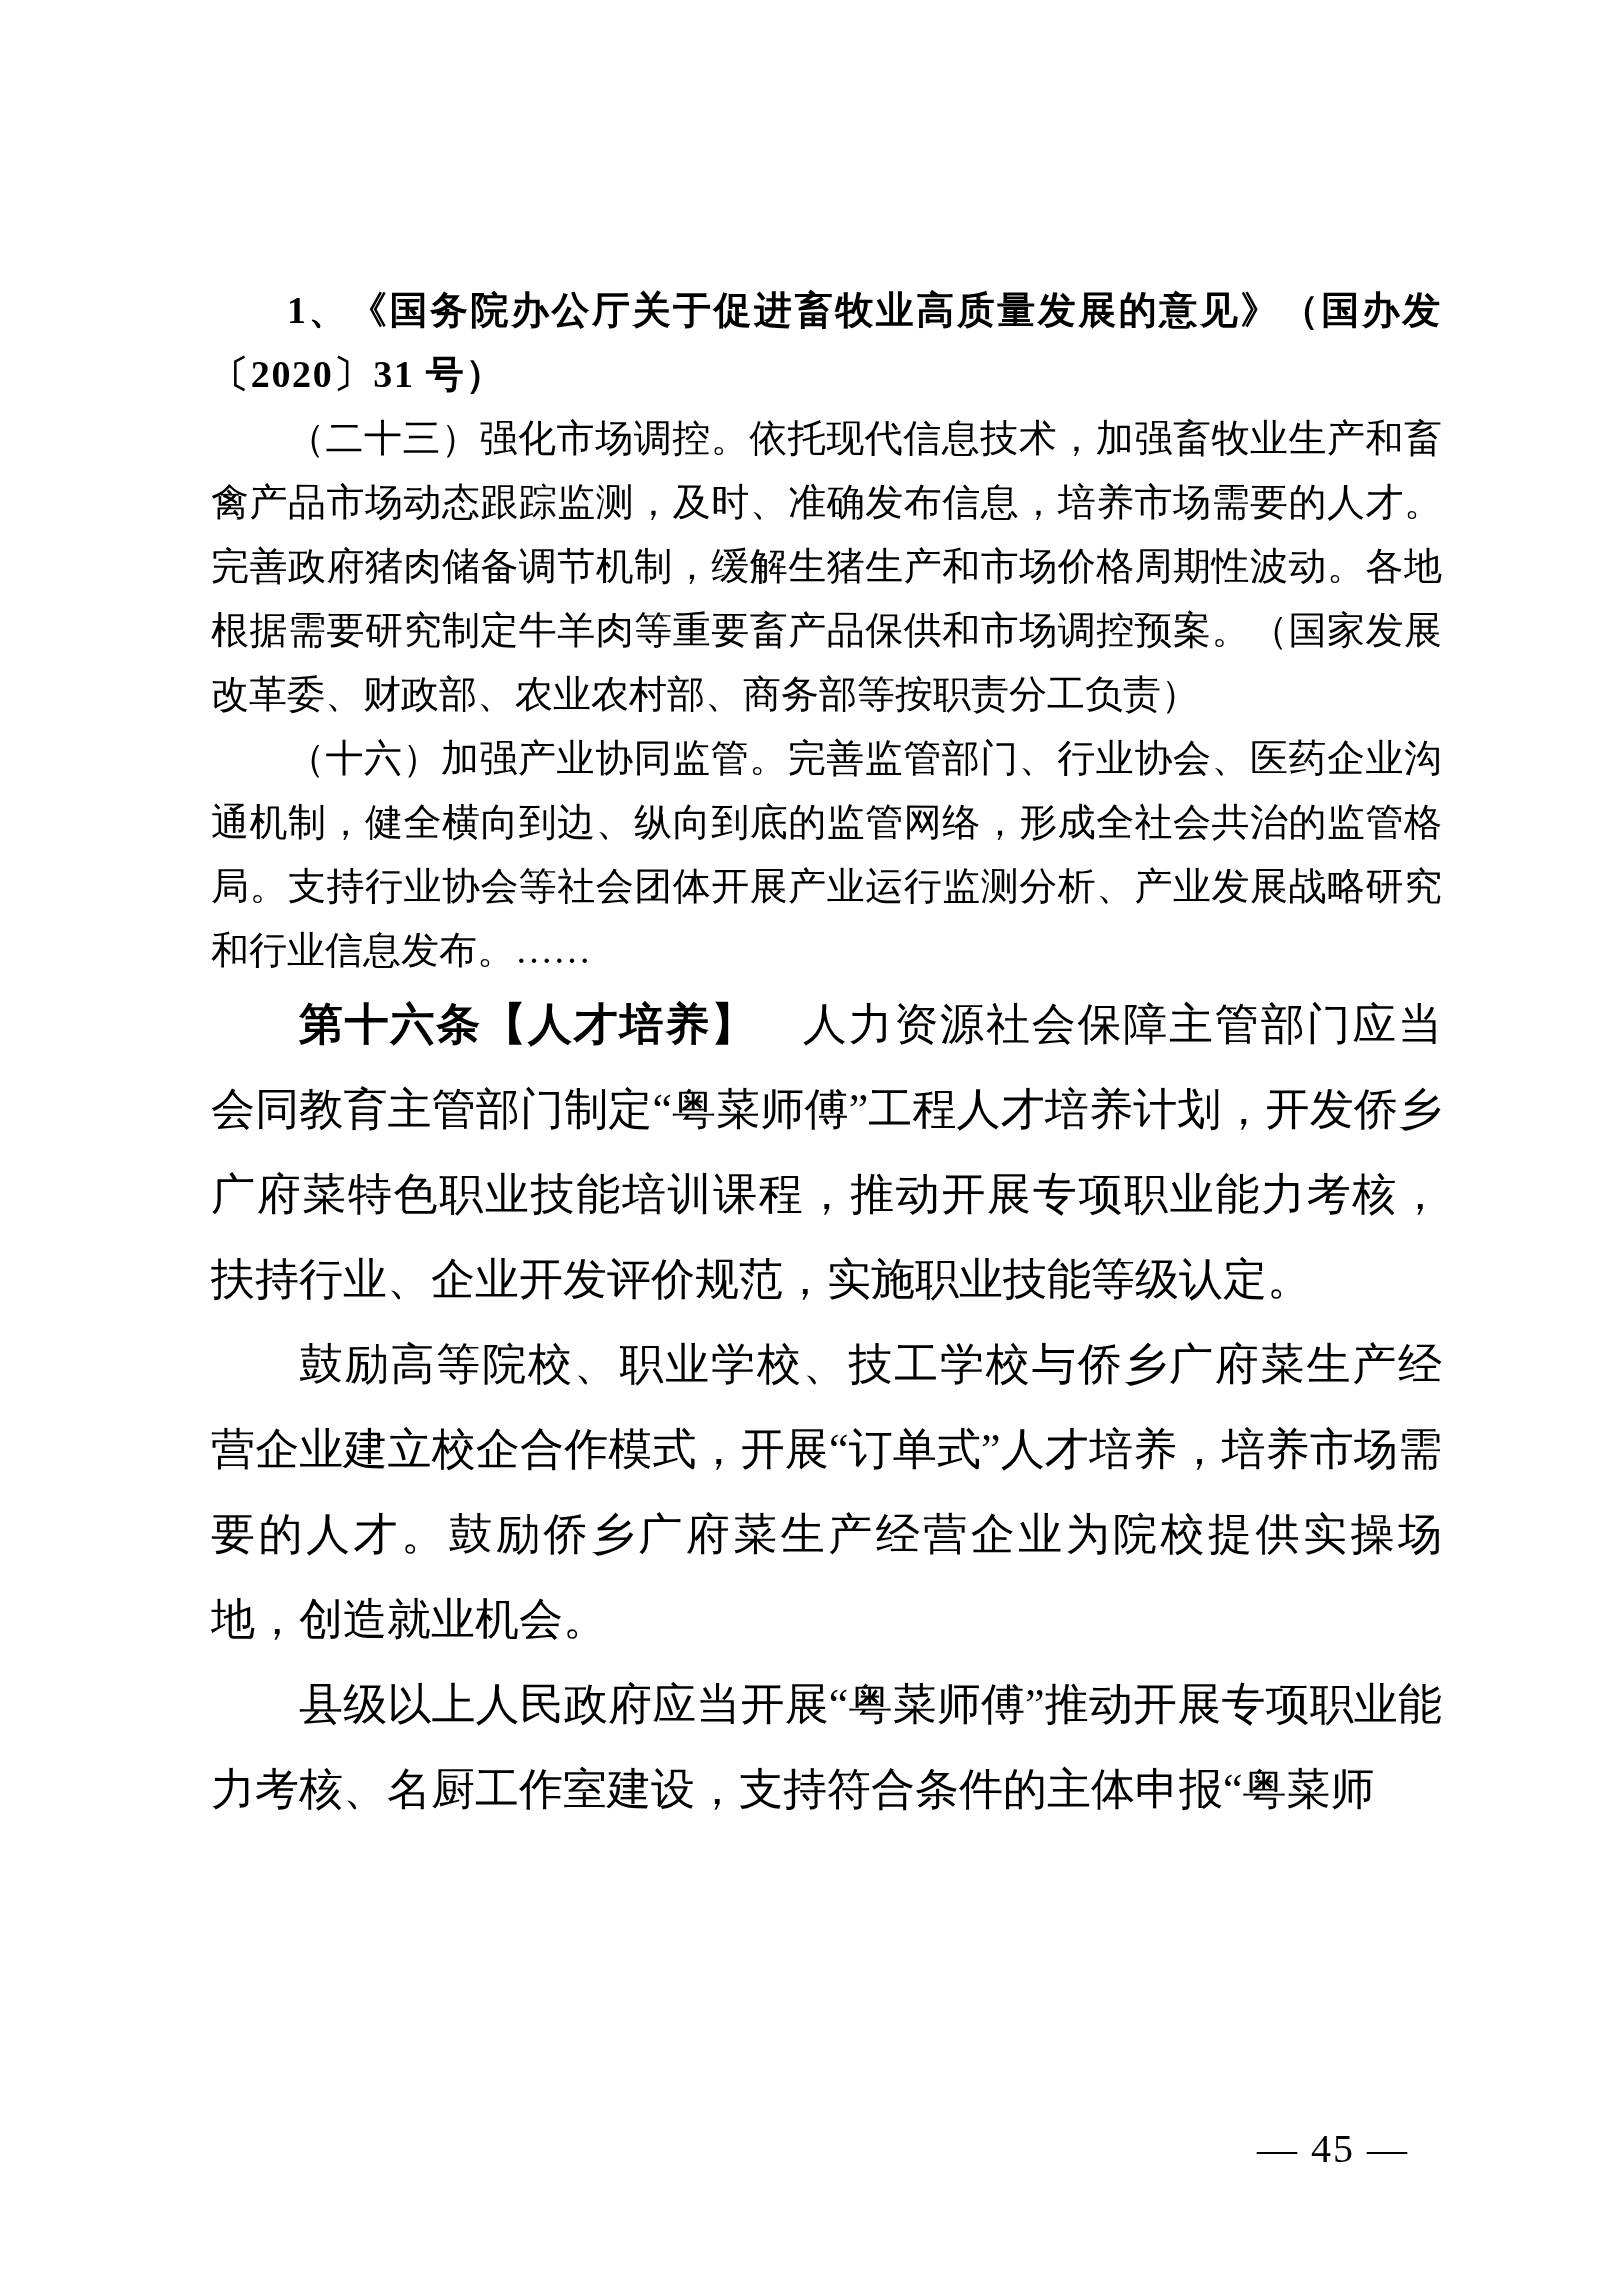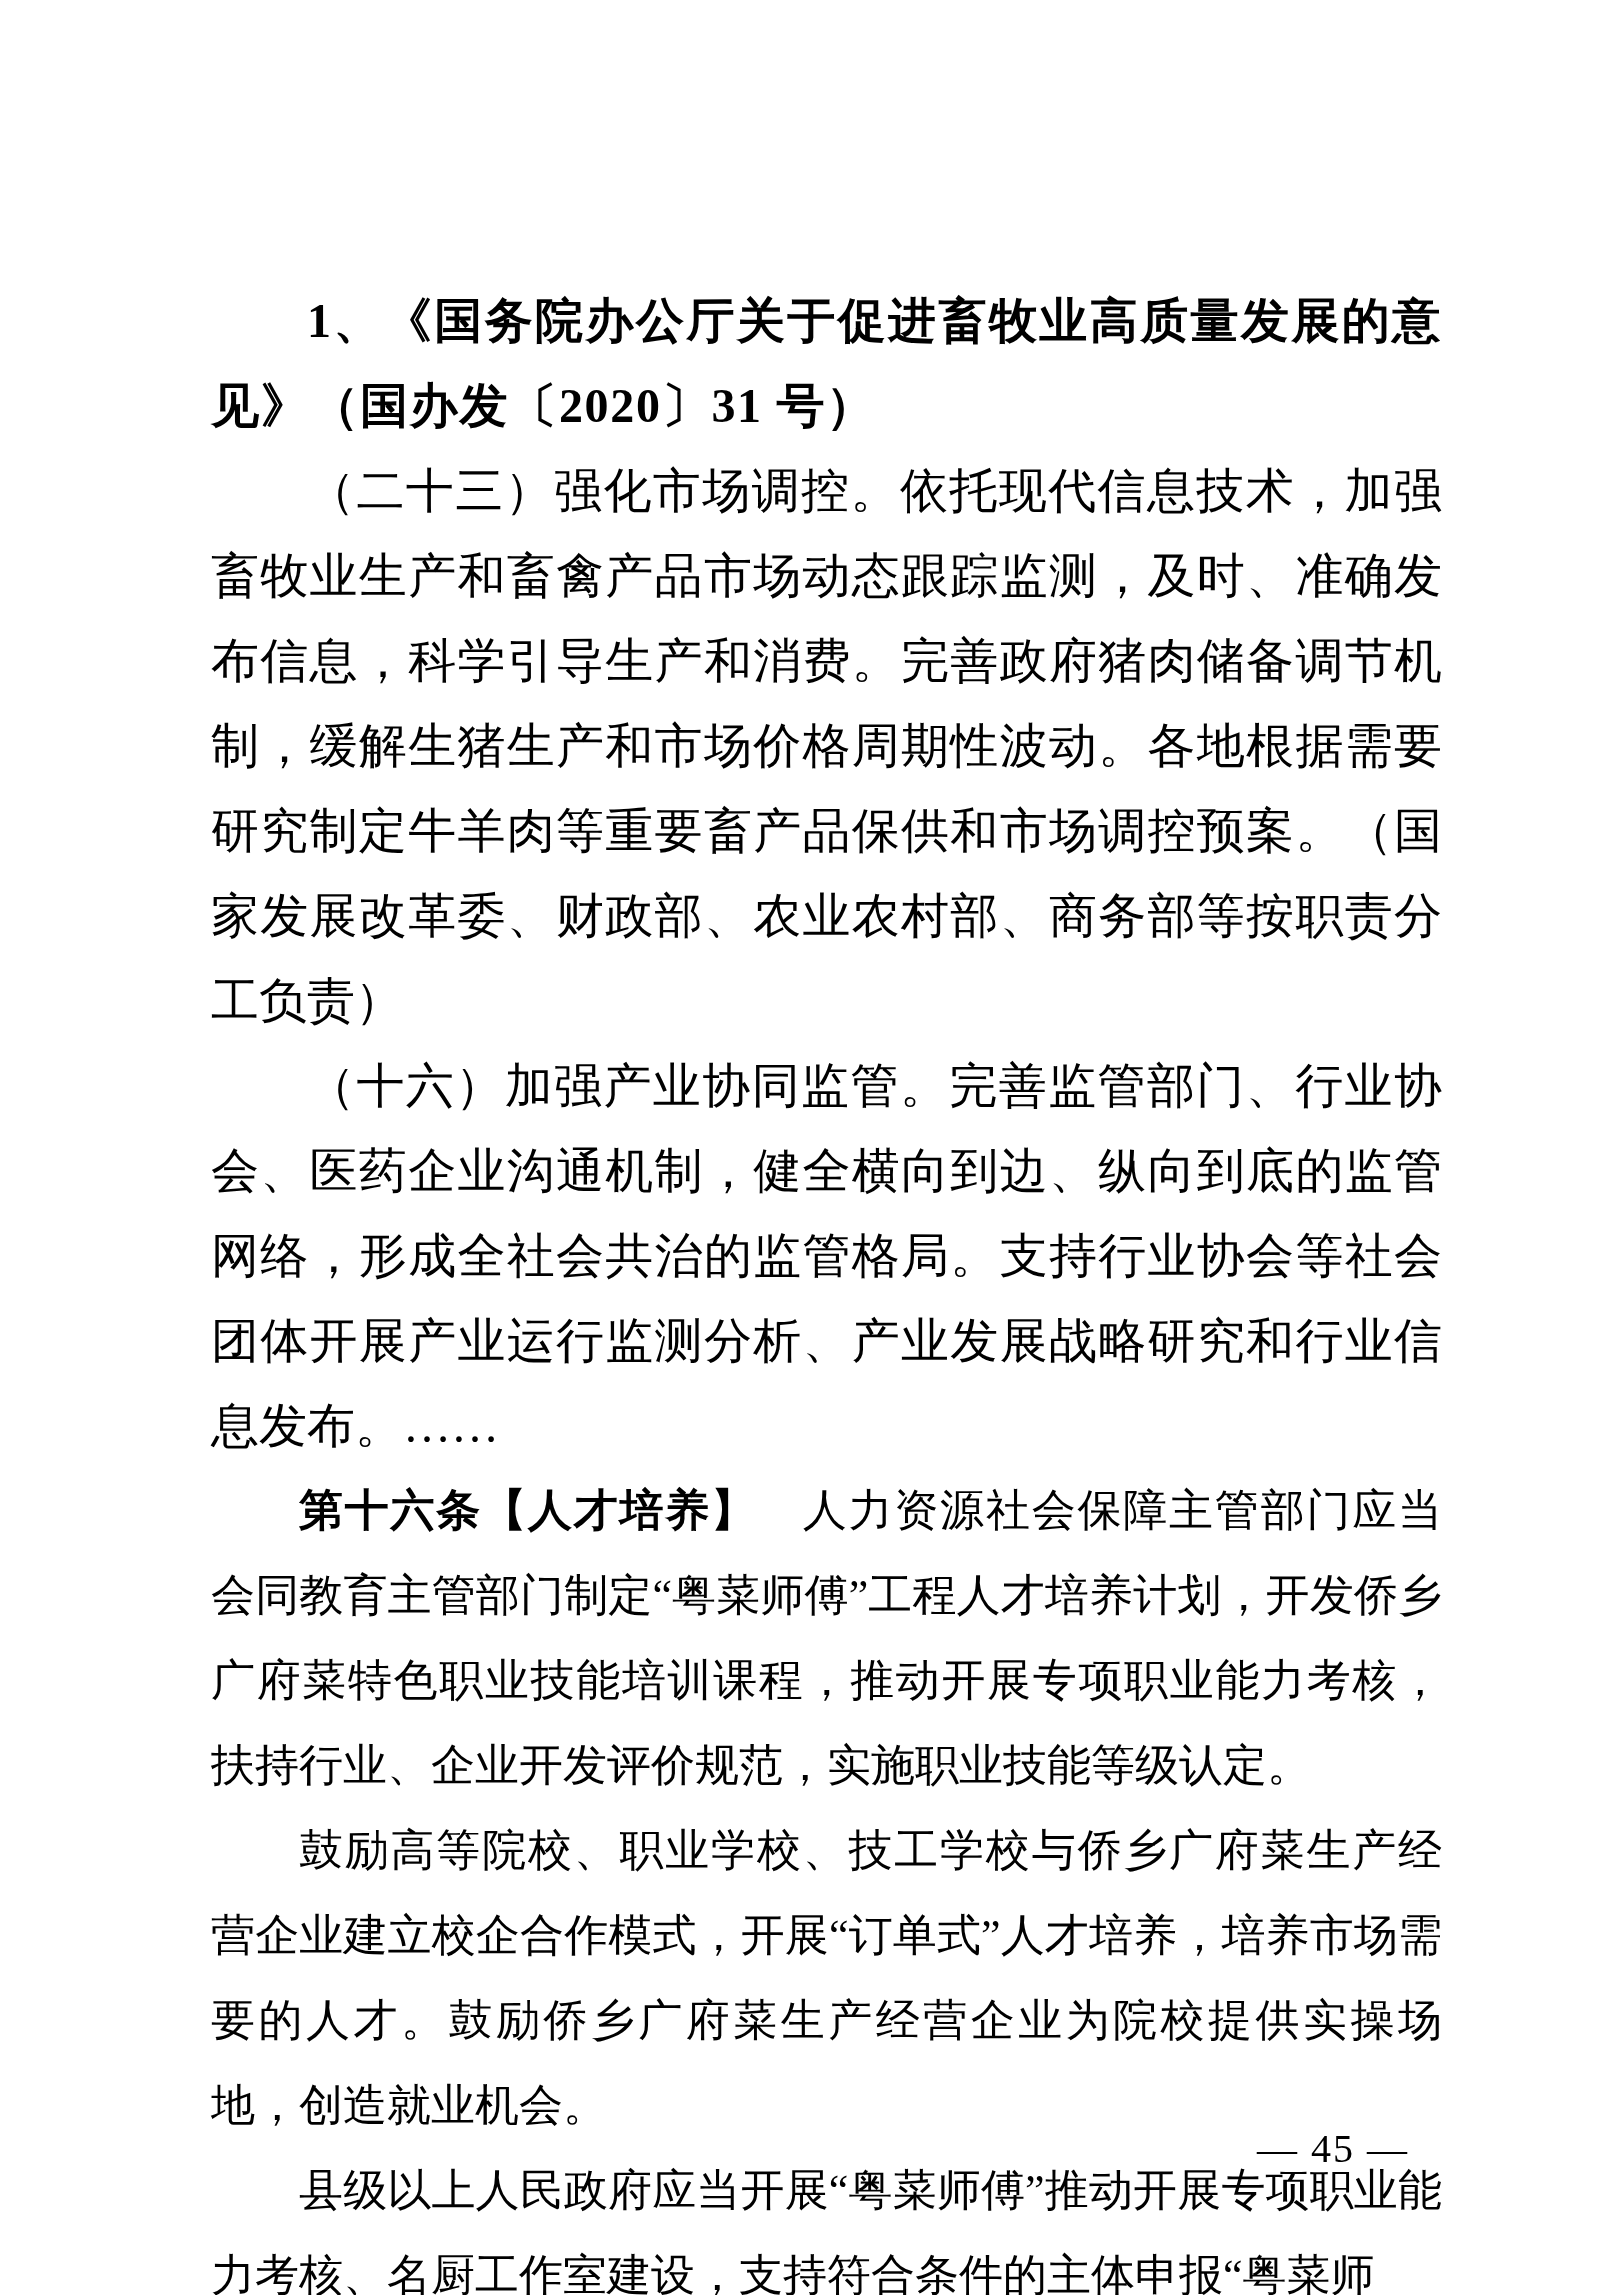--- a/index.html
+++ b/index.html
@@ -16,22 +16,22 @@
   .content {
     position: absolute;
     left: 211px;
     top: 0;
     width: 1231px;
     padding-top: 278px;
   }
   p { margin: 0; text-align: justify; }
   
   .kai {
-    font-size: 48px;
-    line-height: 85px;
+    font-size: 38px;
+    line-height: 64px;
     text-indent: 2em;
   }
   .kai.h1 { letter-spacing: 1.7px; }
   .bold { font-weight: bold; }
   
   .statute {
     font-size: 44px;
     line-height: 85px;
     text-indent: 2em;
     font-family: Liberation Serif, serif;
@@ -48,21 +48,21 @@
   }
 </style>
 </head>
 <body>
 
 <div class="page">
   <div class="content">
 
     <p class="kai bold h1">1、《国务院办公厅关于促进畜牧业高质量发展的意见》（国办发〔2020〕31 号）</p>
 
-    <p class="kai">（二十三）强化市场调控。依托现代信息技术，加强畜牧业生产和畜禽产品市场动态跟踪监测，及时、准确发布信息，科学引导生产和消费。完善政府猪肉储备调节机制，缓解生猪生产和市场价格周期性波动。各地根据需要研究制定牛羊肉等重要畜产品保供和市场调控预案。（国家发展改革委、财政部、农业农村部、商务部等按职责分工负责）</p>
+    <p class="kai">（二十三）强化市场调控。依托现代信息技术，加强畜牧业生产和畜禽产品市场动态跟踪监测，及时、准确发布信息，培养市场需要的人才。完善政府猪肉储备调节机制，缓解生猪生产和市场价格周期性波动。各地根据需要研究制定牛羊肉等重要畜产品保供和市场调控预案。（国家发展改革委、财政部、农业农村部、商务部等按职责分工负责）</p>
 
 
     <p class="kai">（十六）加强产业协同监管。完善监管部门、行业协会、医药企业沟通机制，健全横向到边、纵向到底的监管网络，形成全社会共治的监管格局。支持行业协会等社会团体开展产业运行监测分析、产业发展战略研究和行业信息发布。……</p>
 
     <p class="statute"><span class="lead">第十六条【人才培养】</span><span>　人力资源社会保障主管部门应当会同教育主管部门制定“粤菜师傅”工程人才培养计划，开发侨乡广府菜特色职业技能培训课程，推动开展专项职业能力考核，扶持行业、企业开发评价规范，实施职业技能等级认定。</span></p>
 
     <p class="statute">鼓励高等院校、职业学校、技工学校与侨乡广府菜生产经营企业建立校企合作模式，开展“订单式”人才培养，培养市场需要的人才。鼓励侨乡广府菜生产经营企业为院校提供实操场地，创造就业机会。</p>
 
     <p class="statute">县级以上人民政府应当开展“粤菜师傅”推动开展专项职业能力考核、名厨工作室建设，支持符合条件的主体申报“粤菜师</p>
 

